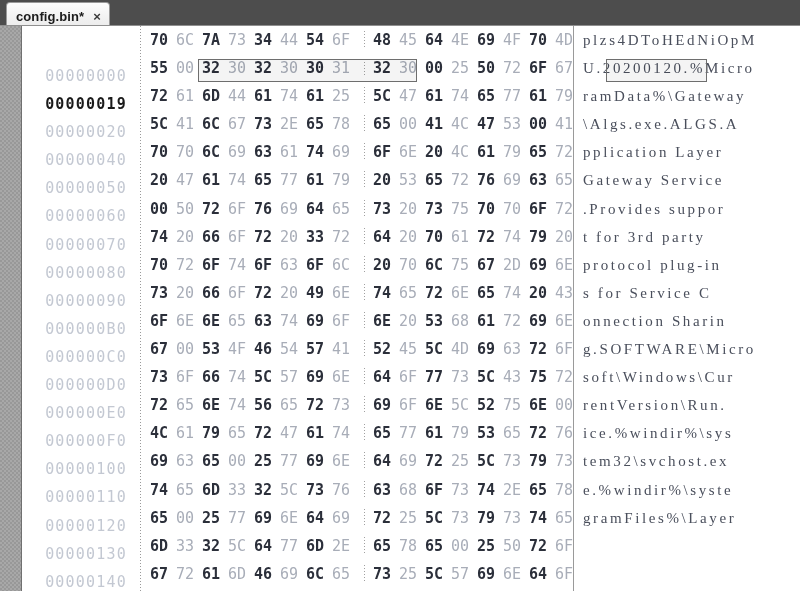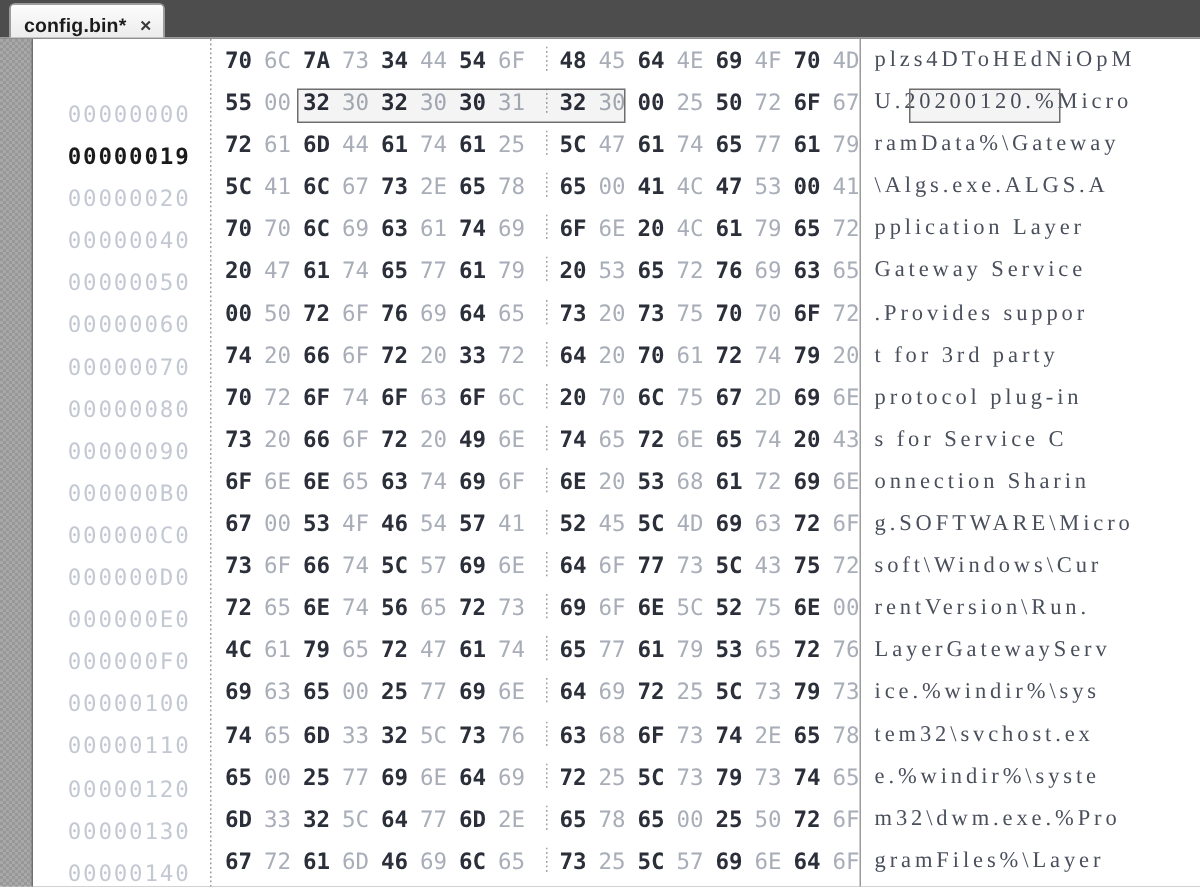--- a/index.html
+++ b/index.html
@@ -178,24 +178,22 @@
           <div class="row"><span class="asc">pplication Layer</span></div>
           <div class="row"><span class="asc"> Gateway Service</span></div>
           <div class="row"><span class="asc">.Provides suppor</span></div>
           <div class="row"><span class="asc">t for 3rd party </span></div>
           <div class="row"><span class="asc">protocol plug-in</span></div>
           <div class="row"><span class="asc">s for Service C</span></div>
           <div class="row"><span class="asc">onnection Sharin</span></div>
           <div class="row"><span class="asc">g.SOFTWARE\Micro</span></div>
           <div class="row"><span class="asc">soft\Windows\Cur</span></div>
           <div class="row"><span class="asc">rentVersion\Run.</span></div>
-          <div class="row"><span class="asc">LayerGatewayServ</span></div>
           <div class="row"><span class="asc">ice.%windir%\sys</span></div>
           <div class="row"><span class="asc">tem32\svchost.ex</span></div>
           <div class="row"><span class="asc">e.%windir%\syste</span></div>
-          <div class="row"><span class="asc">m32\dwm.exe.%Pro</span></div>
           <div class="row"><span class="asc">gramFiles%\Layer</span></div>
           <div class="row"></div>
           <div class="selasc" style="left: 31.7px; top: 32.6px; width: 101.8px; height: 23px; border-color: rgb(110, 110, 110);"></div>
         </div>
     </div>
   </div>
 </div>
 
 </body></html>

